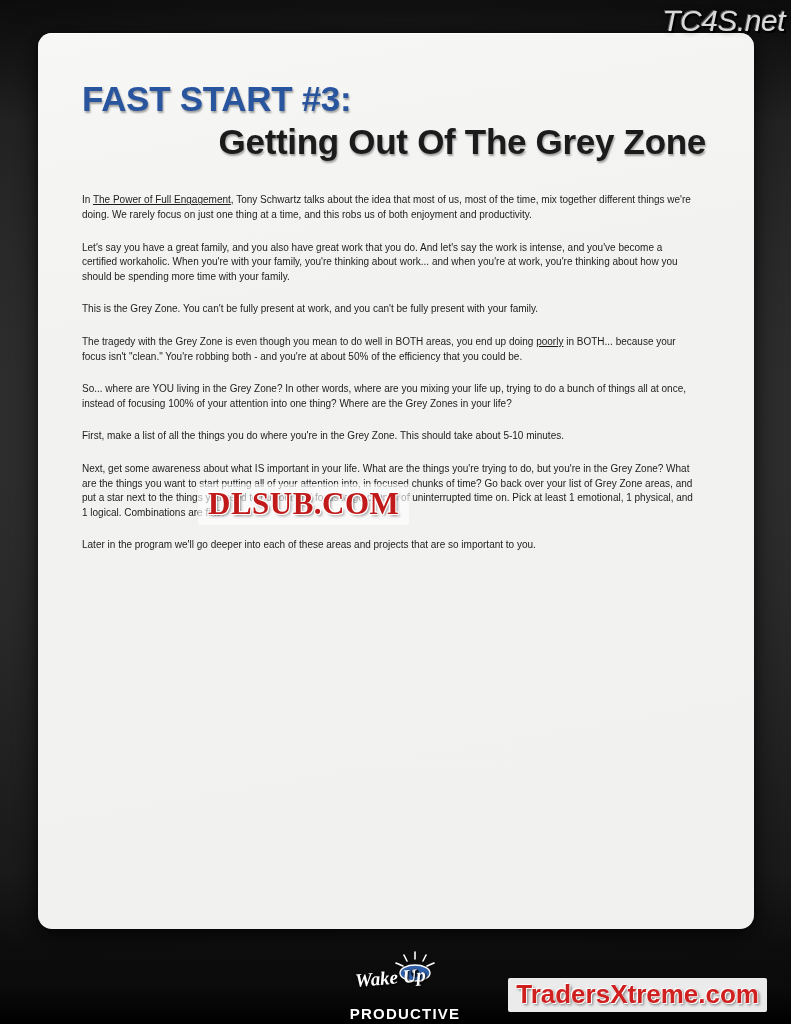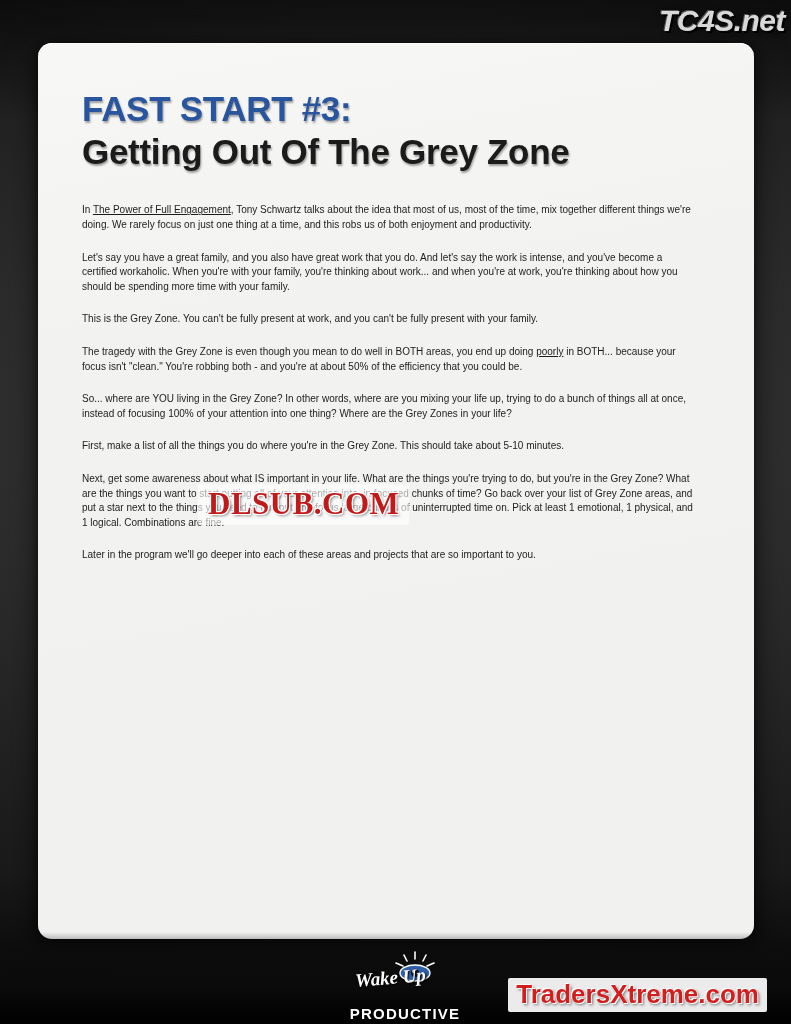--- a/index.html
+++ b/index.html
@@ -28,38 +28,38 @@
       linear-gradient(180deg, rgba(0,0,0,0.55) 0%, rgba(0,0,0,0.0) 12%, rgba(0,0,0,0.0) 85%, rgba(0,0,0,0.75) 100%);
     pointer-events: none;
   }
 
   
   #tc4s-watermark {
     position: absolute;
     top: 4px;
     right: 6px;
     font-family: "Liberation Sans", sans-serif;
-    font-weight: bold;
+    font-weight: normal;
     font-style: italic;
     font-size: 30px;
     letter-spacing: -0.5px;
     color: #d8d8d8;
     text-shadow:
       2px 2px 0 #000,
       -1px -1px 0 #555,
       0 0 6px rgba(0,0,0,0.8);
     transform: skewX(-6px);
     z-index: 40;
   }
 
   
   #document-sheet {
     position: absolute;
     left: 38px;
-    top: 43px;
+    top: 33px;
     width: 716px;
     height: 896px;
     background: linear-gradient(170deg, #f7f7f6 0%, #f2f2f1 30%, #f1f1f0 100%);
     border-radius: 14px;
     box-shadow:
       0 12px 34px rgba(0,0,0,0.62),
       0 2px 8px rgba(0,0,0,0.5),
       inset 0 1px 0 rgba(255,255,255,0.9);
     overflow: hidden;
     z-index: 10;
@@ -74,21 +74,21 @@
   }
   .title-line {
     font-family: "Liberation Sans", sans-serif;
     font-weight: bold;
     font-size: 35px;
     line-height: 1.22;
     letter-spacing: -0.3px;
     text-shadow: 1px 2px 2px rgba(0,0,0,0.35);
   }
   #doc-title-1 { color: #28559e; }
-  #doc-title-2 { color: #1b1b1b; }
+  #doc-title-2 { color: #1b1b1b; text-align: right; }
 
   
   #doc-body { padding-right: 6px; }
   .doc-para {
     font-family: "Liberation Sans", sans-serif;
     font-size: 10px;
     line-height: 1.46;
     color: #1c1c1c;
     margin-bottom: 18px;
     text-align: left;

